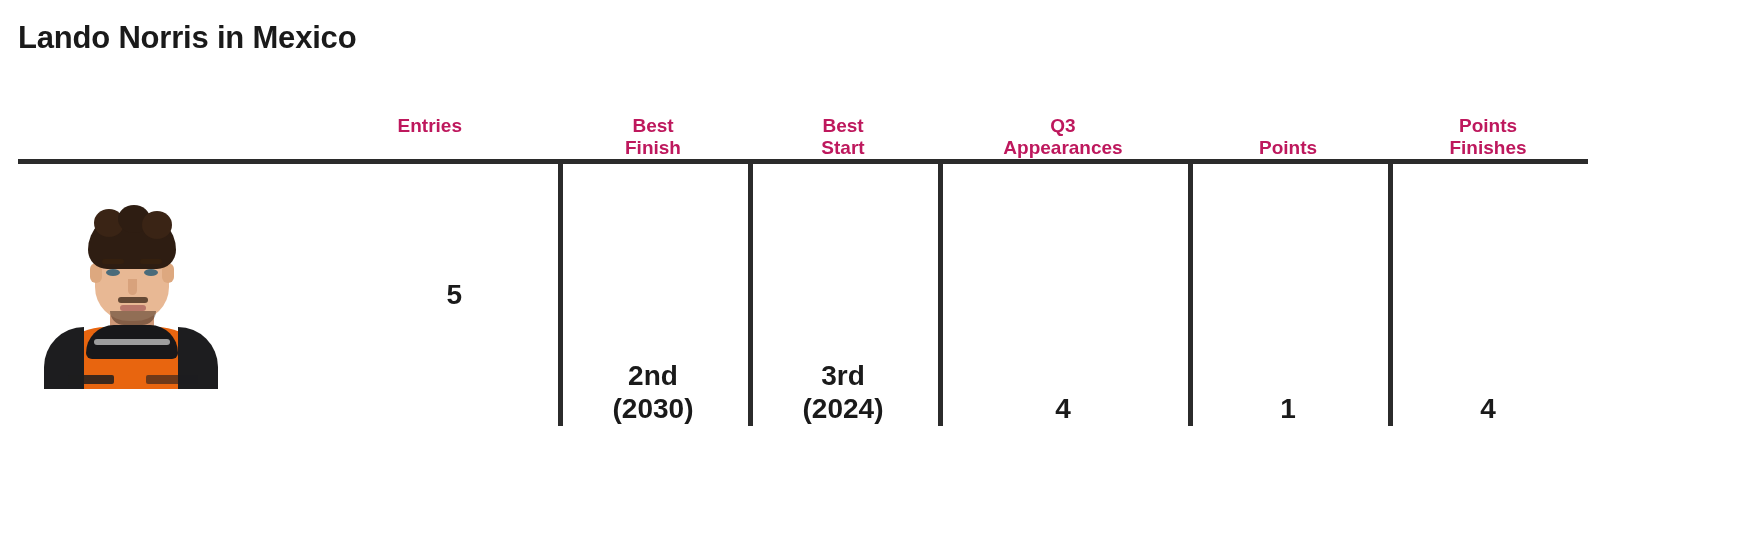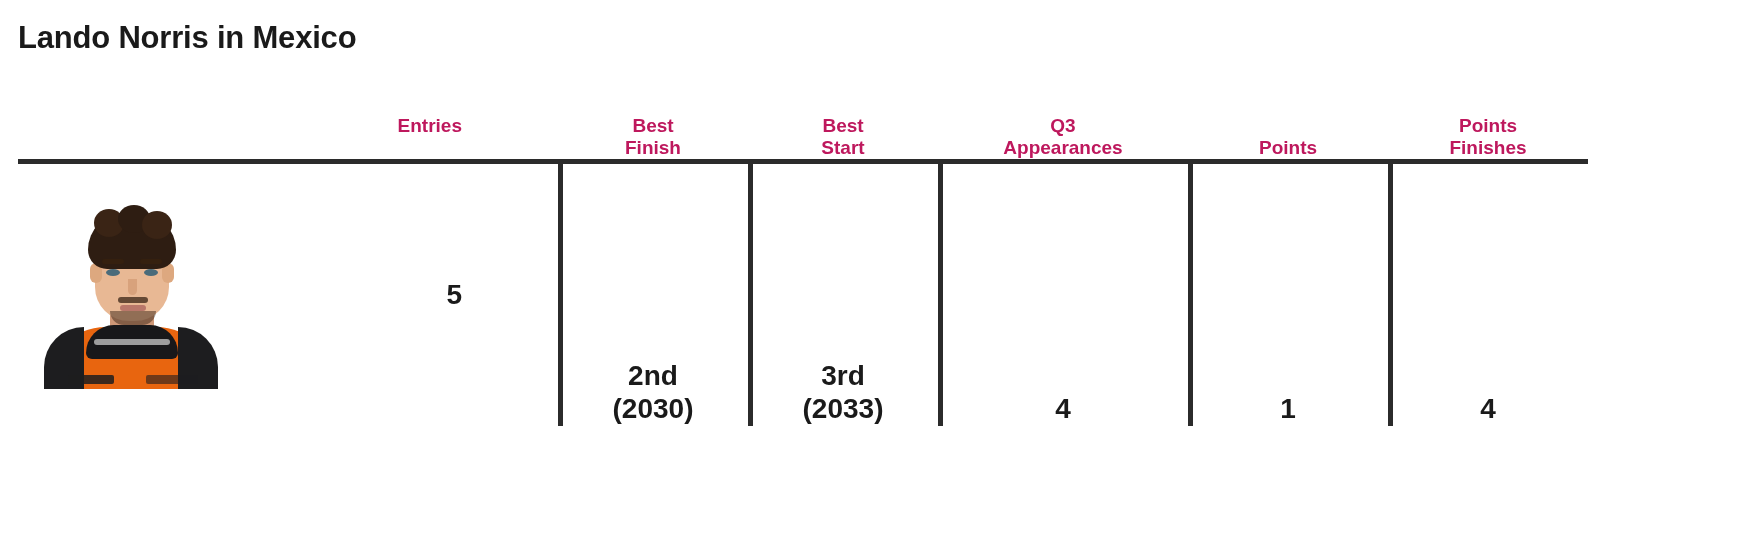--- a/index.html
+++ b/index.html
@@ -411,21 +411,21 @@
               </div>
               <div style="flex:1; display:flex; align-items:center; justify-content:flex-end; padding-right:96px;">
                 <span>5</span>
               </div>
             </div>
           </td>
 
           <td class="sep">2nd
 (2030)</td>
           <td class="sep">3rd
-(2033)</td>
+(2024)</td>
           <td class="sep">4</td>
           <td class="sep">1</td>
           <td class="sep">4</td>
         </tr>
       </tbody>
     </table>
   </div>
 
 
 </div>

